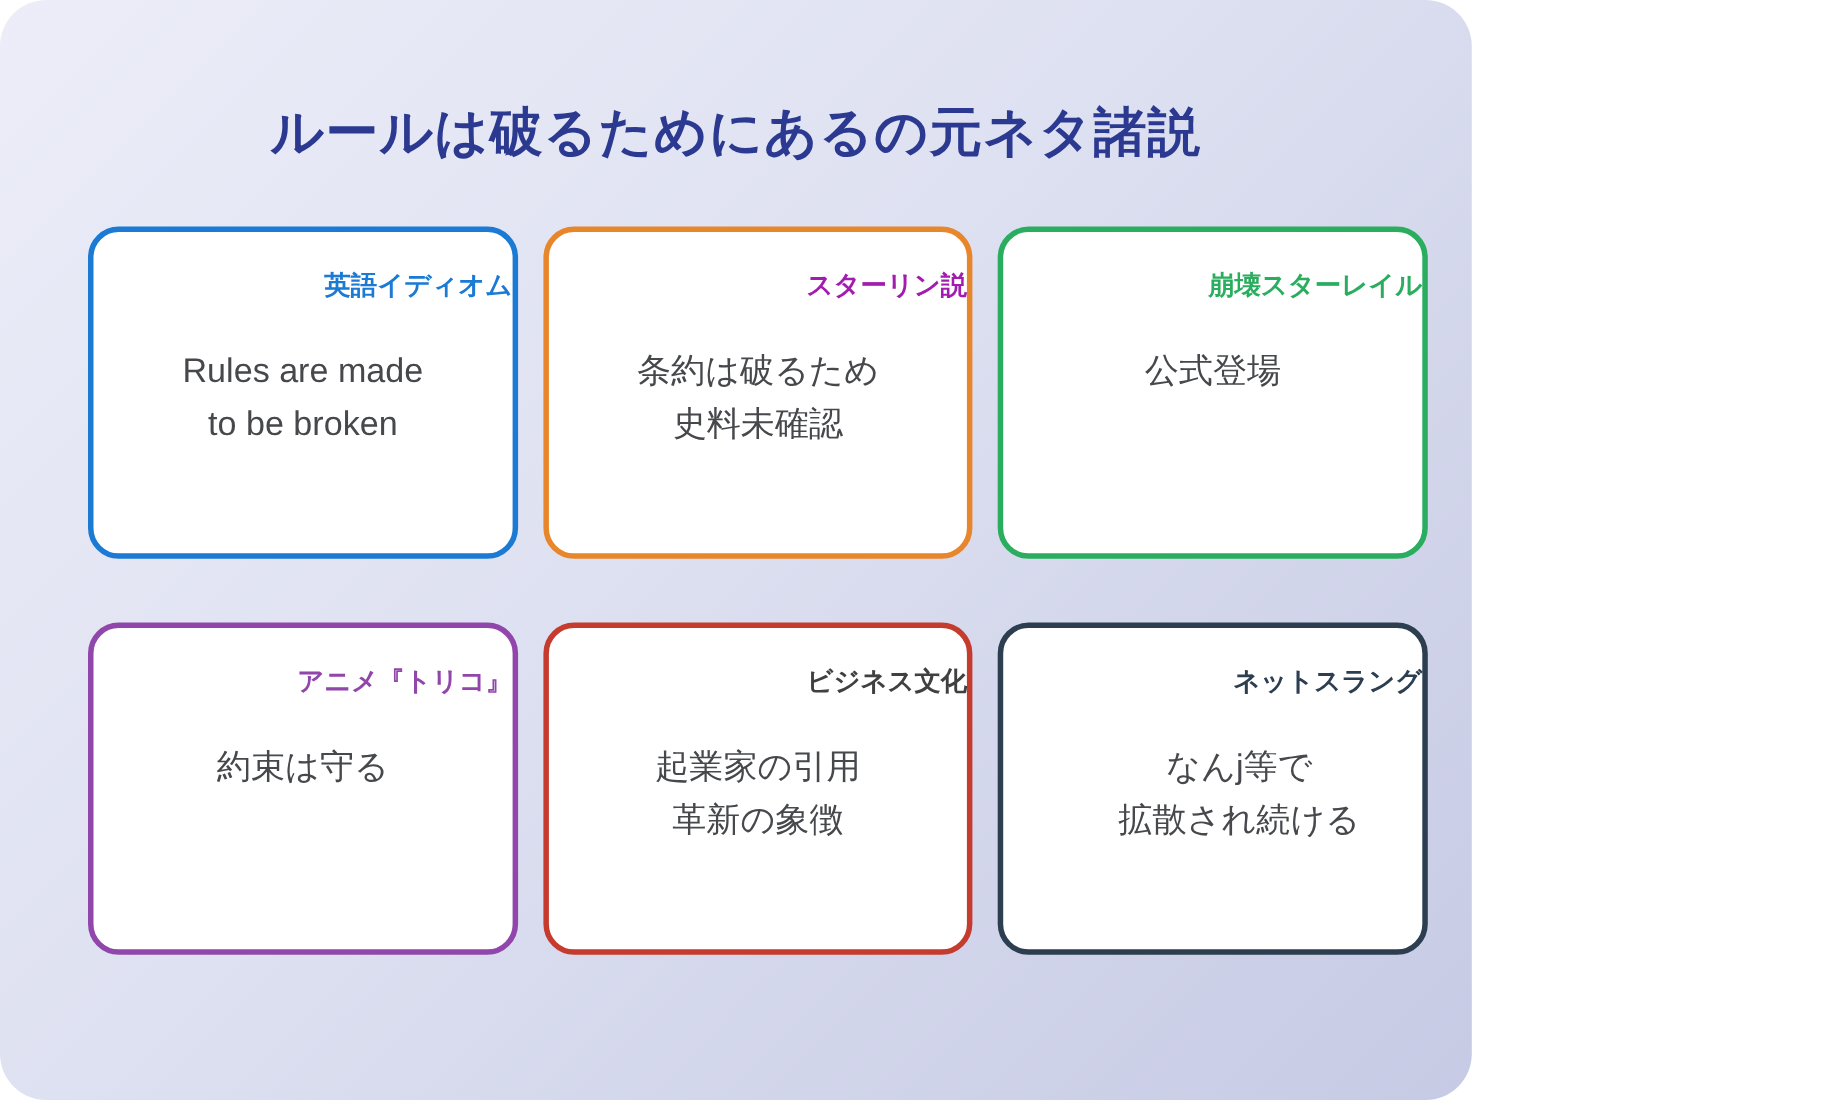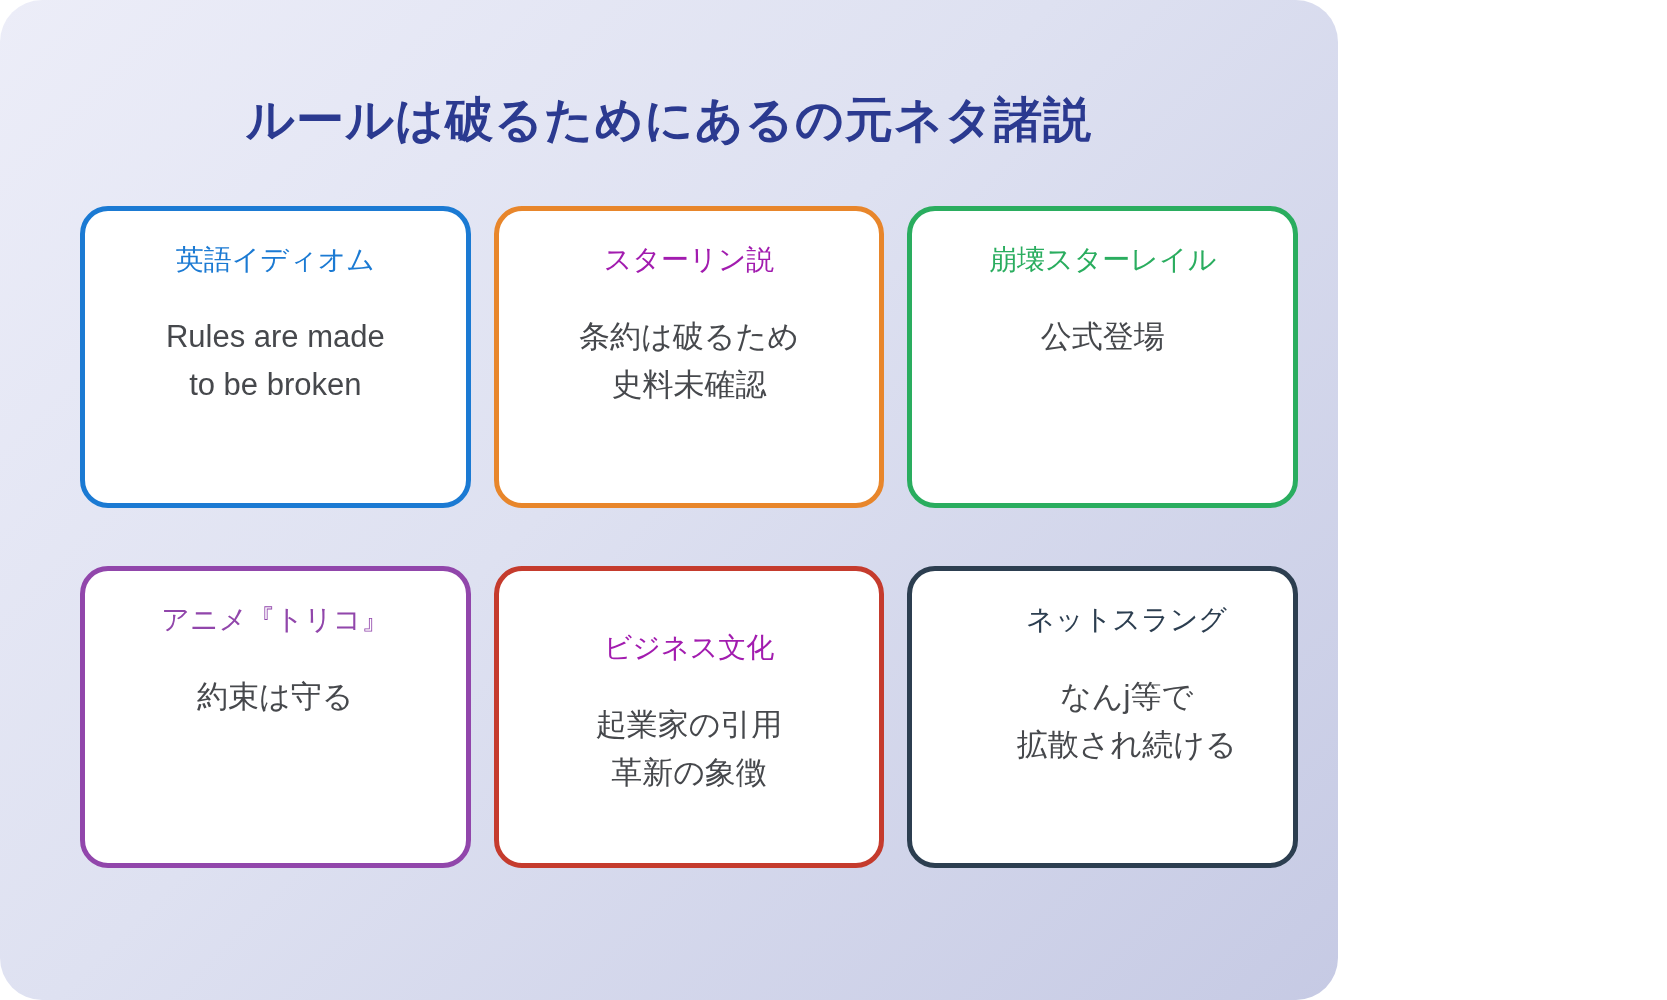--- a/index.html
+++ b/index.html
@@ -32,23 +32,24 @@
   .card{
     height:302px;
     box-sizing:border-box;
     background:#ffffff;
     border:5px solid #888;
     border-radius:28px;
     text-align:center;
     padding-top:24px;
   }
   .card-title{
-    font-size:28px;font-weight:normal;
+    font-size:24px;font-weight:bold;
     line-height:50px;
     margin:0 0 28px 0;
+    text-align:right;
   }
   .card-body{
     font-size:31px;
     color:#46484c;
     line-height:48px;
     margin:0;
   }
 </style>
 </head>
 <body>
@@ -75,21 +76,21 @@
       <h2 class="card-title" style="color: rgb(42, 173, 95);">崩壊スターレイル</h2>
       <p class="card-body">公式登場</p>
     </div>
 
     <div class="card" style="border-color: rgb(145, 70, 171);">
       <h2 class="card-title" style="color: rgb(145, 70, 171);">アニメ『トリコ』</h2>
       <p class="card-body">約束は守る</p>
     </div>
 
     <div class="card" style="border-color: rgb(197, 59, 45);">
-      <h2 class="card-title" style="color: #a21caf; margin-top: 28px;">ビジネス文化</h2>
+      <h2 class="card-title" style="color: #404040;">ビジネス文化</h2>
       <p class="card-body">起業家の引用</p>
       <p class="card-body">革新の象徴</p>
     </div>
 
     <div class="card" style="border-color: rgb(44, 62, 80); padding-left: 48px;">
       <h2 class="card-title" style="color: rgb(44, 62, 80);">ネットスラング</h2>
       <p class="card-body">なんj等で</p>
       <p class="card-body">拡散され続ける</p>
     </div>
 

